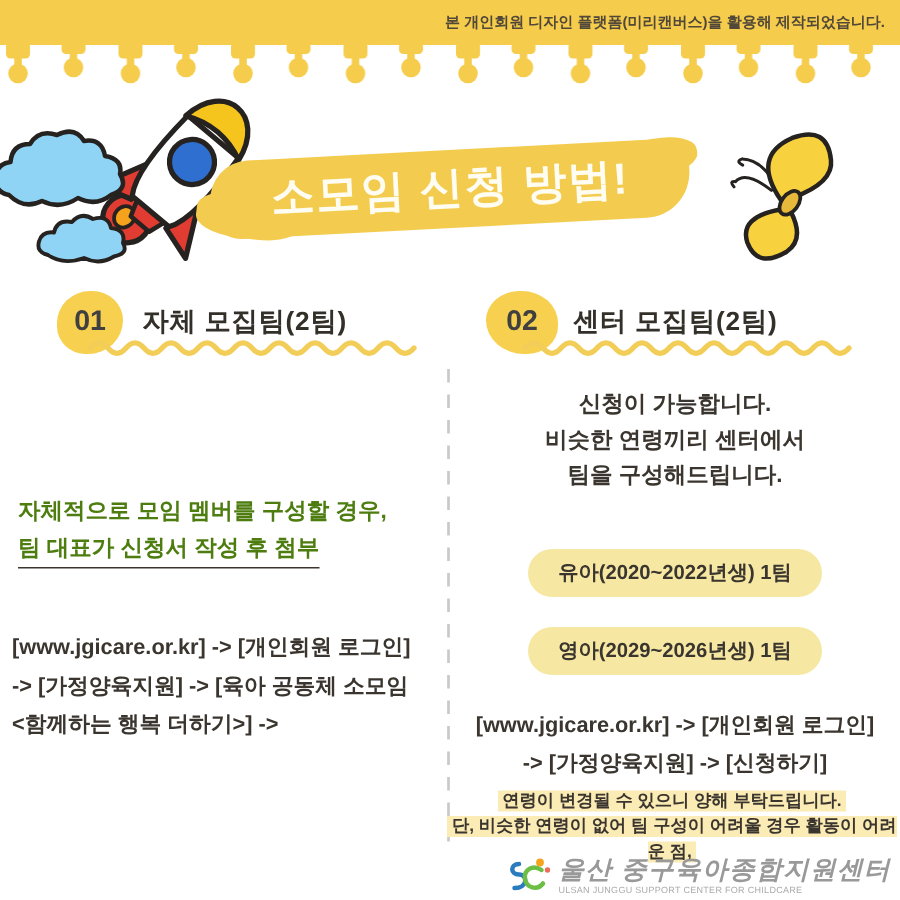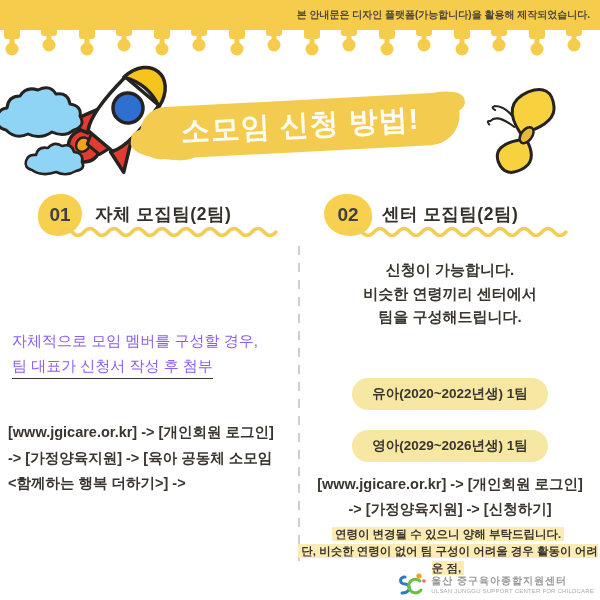--- a/index.html
+++ b/index.html
@@ -38,50 +38,50 @@
   .head-1{left:95px;top:202px;}
   .head-2{left:382px;top:202px;}
   .squiggle{position:absolute;}
   .sq-1{left:58px;top:225px;}
   .sq-2{left:348px;top:225px;}
 
   .divider{position:absolute;left:289px;top:246px;}
 
   
   .left-para{position:absolute;left:12px;top:328px;width:278px;font-size:15px;line-height:25px;
-         font-weight:normal;color:#8b5cf6;}
+         font-weight:bold;color:#4d7c0f;}
   .u{border-bottom:1.5px solid #3A352E;padding-bottom:4px;}
   .left-steps{position:absolute;left:8px;top:420px;width:288px;font-size:14.5px;line-height:25.5px;
          font-weight:bold;color:#3A352E;}
 
   
   .right-para{position:absolute;left:302px;top:258px;width:296px;text-align:center;font-size:15px;
          line-height:23.5px;font-weight:bold;color:#3A352E;}
   .pills{position:absolute;left:302px;top:366px;width:296px;}
-  .pill{margin:12px auto 20px auto;width:fit-content;background:#F6E8A3;padding:7px 20px;
+  .pill{margin:0 auto 20px auto;width:fit-content;background:#F6E8A3;padding:7px 20px;
          border-radius:16px;font-size:13.5px;font-weight:bold;color:#3A352E;}
   .right-steps{position:absolute;left:300px;top:472px;width:300px;text-align:center;font-size:14.5px;
          line-height:25px;font-weight:bold;color:#3A352E;}
   .note{position:absolute;left:296px;top:526px;width:304px;text-align:center;font-size:11.5px;
          line-height:17px;font-weight:bold;color:#3A352E;}
   .hl{background:#FBEBB4;padding:1px 3px;}
 
   
   .footer{position:absolute;right:6px;bottom:3px;display:flex;align-items:center;gap:5px;}
   .logo-text{display:flex;flex-direction:column;align-items:flex-start;}
-  .org-kr{font-size:10px;font-weight:bold;color:#999999;letter-spacing:1px;}
+  .org-kr{font-size:17px;font-weight:bold;color:#999999;letter-spacing:1px;font-style:italic;}
   .org-en{font-size:6px;color:#ABABAB;letter-spacing:.2px;}
 </style>
 </head>
 <body>
 
 <div class="poster">
 
   <div class="top-band">
-    <span class="top-note">본 안내문은 디자인 플랫폼(가능합니다)을 활용해 제작되었습니다.</span>
+    <span class="top-note">본 개인회원 디자인 플랫폼(미리캔버스)을 활용해 제작되었습니다.</span>
   </div>
 
   <svg class="garland" width="600" height="36" viewBox="0 0 600 36">
     <defs>
       <pattern id="tassel" x="0" y="0" width="75" height="36" patternUnits="userSpaceOnUse">
         <g fill="#F5CC4B">
           <rect x="4" y="0" width="16" height="11" rx="3"></rect>
           <rect x="9.5" y="9" width="5" height="9"></rect>
           <circle cx="12" cy="21" r="6.5"></circle>
           <rect x="41" y="0" width="16" height="8" rx="3"></rect>

